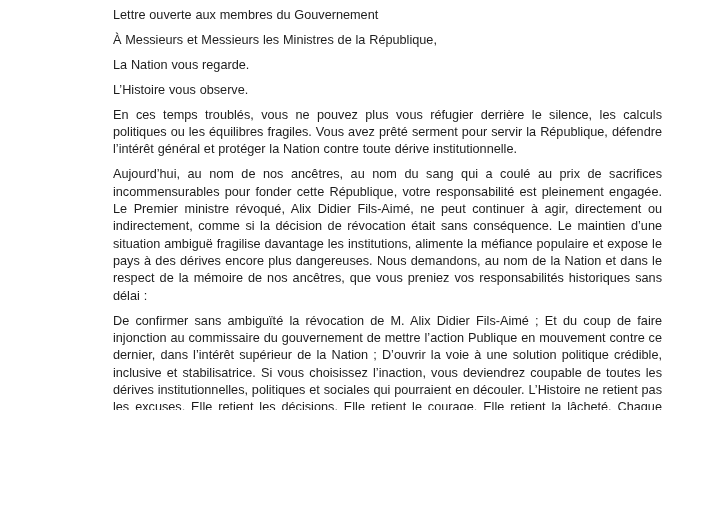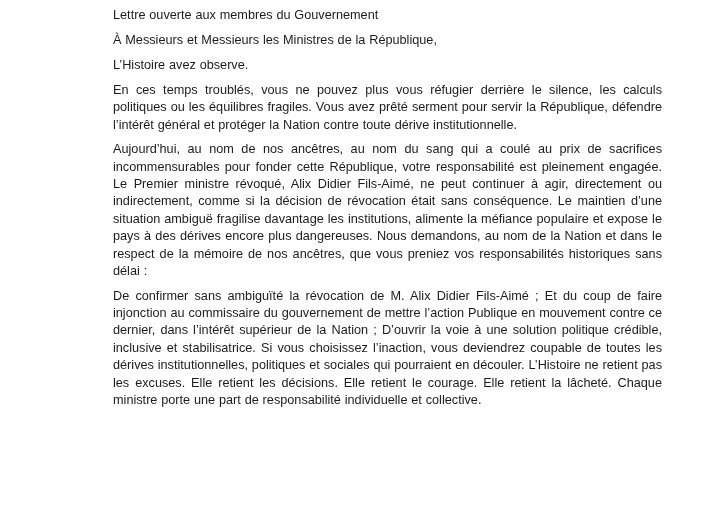--- a/index.html
+++ b/index.html
@@ -28,18 +28,19 @@
   .para {
     text-align: justify;
   }
 </style>
 </head>
 <body>
 
 <div class="page">
   <p class="line">Lettre ouverte aux membres du Gouvernement</p>
   <p class="line">À Messieurs et Messieurs les Ministres de la République,</p>
-  <p class="line">L’Histoire avez observe.</p>
+  <p class="line">La Nation vous regarde.</p>
+  <p class="line">L’Histoire vous observe.</p>
   <p class="para">En ces temps troublés, vous ne pouvez plus vous réfugier derrière le silence, les calculs politiques ou les équilibres fragiles. Vous avez prêté serment pour servir la République, défendre l’intérêt général et protéger la Nation contre toute dérive institutionnelle.</p>
   <p class="para">Aujourd’hui, au nom de nos ancêtres, au nom du sang qui a coulé au prix de sacrifices incommensurables pour fonder cette République, votre responsabilité est pleinement engagée. Le Premier ministre révoqué, Alix Didier Fils-Aimé, ne peut continuer à agir, directement ou indirectement, comme si la décision de révocation était sans conséquence. Le maintien d’une situation ambiguë fragilise davantage les institutions, alimente la méfiance populaire et expose le pays à des dérives encore plus dangereuses. Nous demandons, au nom de la Nation et dans le respect de la mémoire de nos ancêtres, que vous preniez vos responsabilités historiques sans délai :</p>
   <p class="para">De confirmer sans ambiguïté la révocation de M. Alix Didier Fils-Aimé ; Et du coup de faire injonction au commissaire du gouvernement de mettre l’action Publique en mouvement contre ce dernier, dans l’intérêt supérieur de la Nation ; D’ouvrir la voie à une solution politique crédible, inclusive et stabilisatrice. Si vous choisissez l’inaction, vous deviendrez coupable de toutes les dérives institutionnelles, politiques et sociales qui pourraient en découler. L’Histoire ne retient pas les excuses. Elle retient les décisions. Elle retient le courage. Elle retient la lâcheté. Chaque ministre porte une part de responsabilité individuelle et collective.</p>
   <p class="para">Vous êtes à la croisée des chemins Soit vous choisissez la République, Soit vous choisissez la complaisance. Mais souvenez-vous : cette Nation est née du sacrifice et de la dignité. Vous êtes désormais face à l’Histoire.</p>
 </div>
 
 </body></html>

